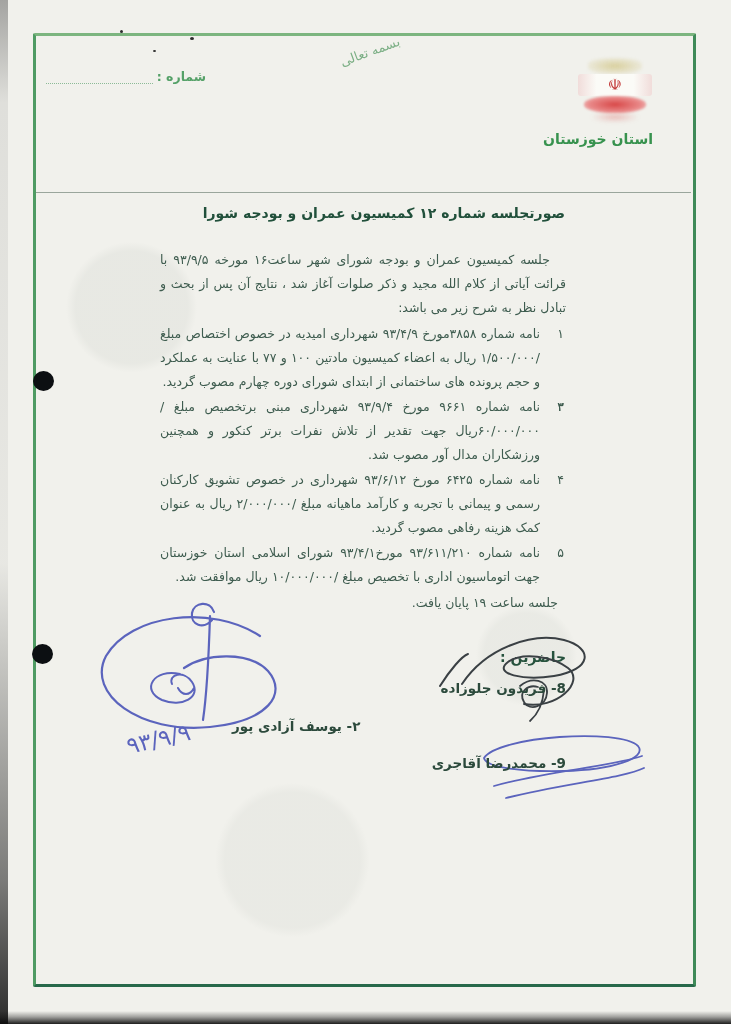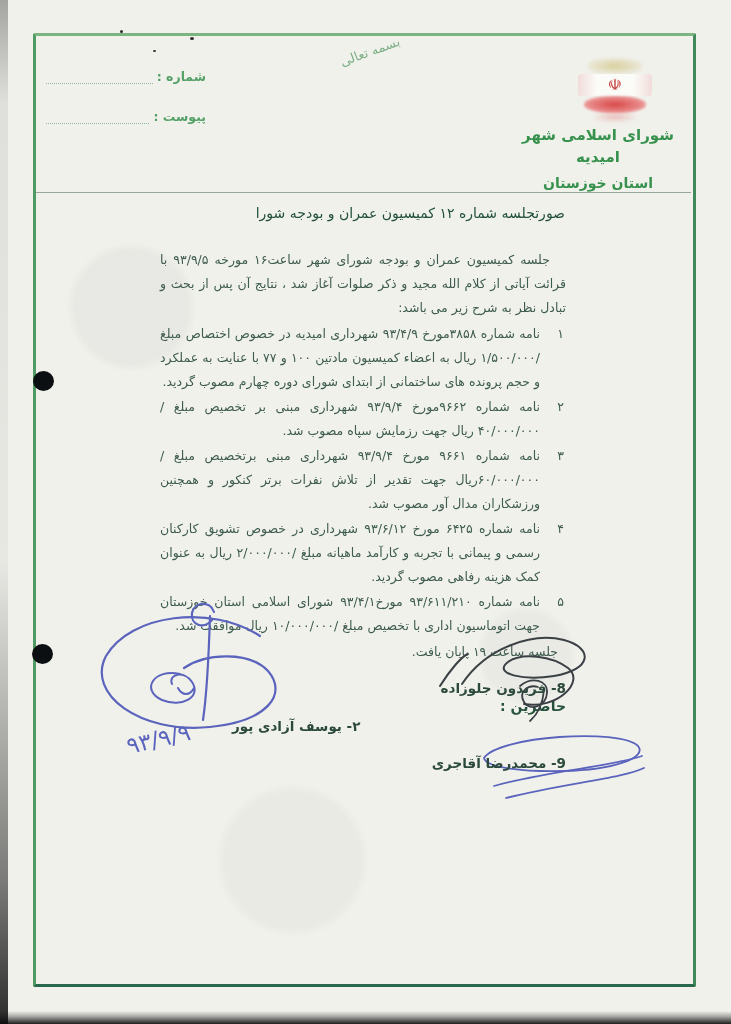--- a/index.html
+++ b/index.html
@@ -61,21 +61,21 @@
     filter:blur(1.2px);border-radius:45%;}
   .emblem-fade{position:absolute;left:18px;top:56px;width:46px;height:10px;
     background:radial-gradient(ellipse at center,rgba(216,72,72,.35),transparent 75%);filter:blur(2px);}
 
   .org{position:absolute;left:505px;top:124px;width:186px;text-align:center;direction:rtl;}
   .org-line1{color:#37924e;font-weight:bold;font-size:15px;line-height:22px;}
   .org-line2{color:#37924e;font-weight:bold;font-size:14px;line-height:22px;margin-top:4px;}
 
   
   .doc-title{position:absolute;left:163px;top:205px;width:402px;
-    direction:rtl;text-align:right;font-weight:normal;font-size:14px;color:#21503b;}
+    direction:rtl;text-align:right;font-weight:bold;font-size:14px;color:#21503b;}
   .body-col{position:absolute;left:160px;top:248px;width:406px;
     direction:rtl;color:#3e5c4f;font-size:12.5px;line-height:24px;text-align:justify;}
   .intro{text-indent:16px;margin:0 0 2px 0;text-align:justify;}
   .item{position:relative;padding-right:26px;margin-bottom:1px;}
   .item-num{position:absolute;right:2px;top:0;color:#3e5c4f;}
   .closing{text-align:right;text-indent:8px;margin-top:2px;}
   .attendees-heading{margin-top:30px;font-weight:bold;font-size:14px;color:#26523d;text-align:right;}
 
   
   .attendee{position:absolute;direction:rtl;font-weight:bold;font-size:13.5px;color:#2c4a3c;white-space:nowrap;}
@@ -102,54 +102,48 @@
 
   <div class="frame"></div>
 
   <div class="basmala">بسمه تعالی</div>
 
   <div class="fields">
     <div class="field-row">
       <span class="field-label">شماره :</span>
       <span class="field-dots"></span>
     </div>
-    <div class="field-row">
-      <span class="field-label">پیوست :</span>
-      <span class="field-dots"></span>
-    </div>
   </div>
 
   <div class="emblem">
     <div class="emblem-top"></div>
     <div class="emblem-band">
       <span class="emblem-symbol">☫</span>
     </div>
     <div class="emblem-red"></div>
     <div class="emblem-fade"></div>
   </div>
 
   <div class="org">
-    <div class="org-line1">شورای اسلامی شهر امیدیه</div>
     <div class="org-line2">استان خوزستان</div>
   </div>
 
   <div class="separator"></div>
 
   <div class="doc-title">صورتجلسه شماره ۱۲ کمیسیون عمران و بودجه شورا</div>
 
   <div class="body-col">
     <p class="intro">جلسه کمیسیون عمران و بودجه شورای شهر ساعت۱۶ مورخه ۹۳/۹/۵ با قرائت آیاتی از کلام الله مجید و ذکر صلوات آغاز شد ، نتایج آن پس از بحث و تبادل نظر به شرح زیر می باشد:</p>
 
     <div class="item">
       <span class="item-num">۱</span>
       <span>نامه شماره ۳۸۵۸مورخ ۹۳/۴/۹ شهرداری امیدیه در خصوص اختصاص مبلغ /۱/۵۰۰/۰۰۰ ریال به اعضاء کمیسیون مادتین ۱۰۰ و ۷۷ با عنایت به عملکرد و حجم پرونده های ساختمانی از ابتدای شورای دوره چهارم مصوب گردید.</span>
     </div>
     <div class="item">
       <span class="item-num">۲</span>
-      <span>نامه شماره ۹۶۶۲مورخ ۹۳/۹/۴ شهرداری مبنی بر تخصیص مبلغ /۴۰/۰۰۰/۰۰۰ ریال جهت رزمایش سپاه مصوب شد.</span>
     </div>
     <div class="item">
       <span class="item-num">۳</span>
       <span>نامه شماره ۹۶۶۱ مورخ ۹۳/۹/۴ شهرداری مبنی برتخصیص مبلغ /۶۰/۰۰۰/۰۰۰ریال جهت تقدیر از تلاش نفرات برتر کنکور و همچنین ورزشکاران مدال آور مصوب شد.</span>
     </div>
     <div class="item">
       <span class="item-num">۴</span>
       <span>نامه شماره ۶۴۲۵ مورخ ۹۳/۶/۱۲ شهرداری در خصوص تشویق کارکنان رسمی و پیمانی با تجربه و کارآمد ماهیانه مبلغ /۲/۰۰۰/۰۰۰ ریال به عنوان کمک هزینه رفاهی مصوب گردید.</span>
     </div>
     <div class="item">

